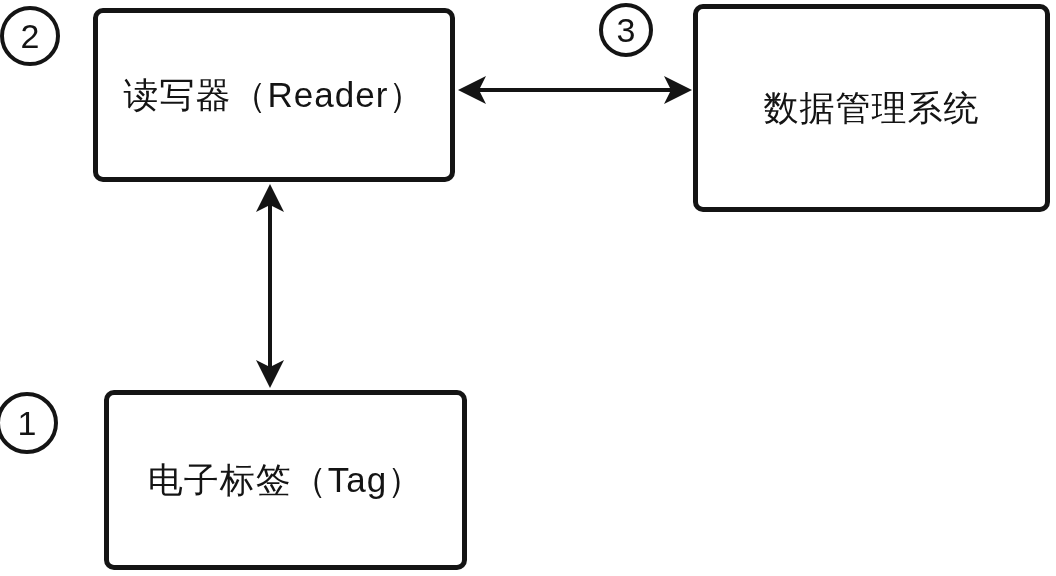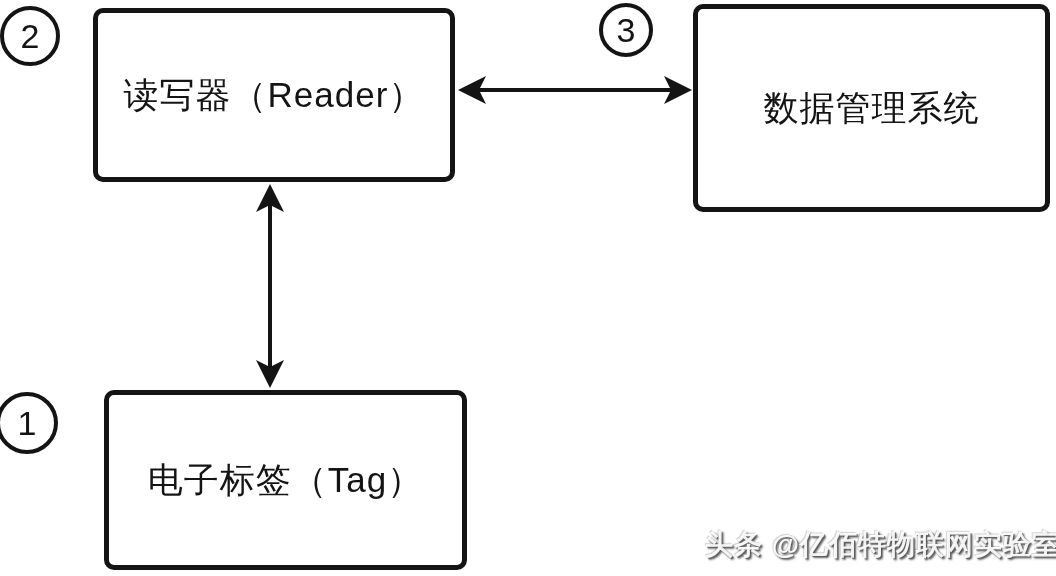--- a/index.html
+++ b/index.html
@@ -112,15 +112,14 @@
     <span>数据管理系统</span>
   </div>
 
   <div class="badge badge-1">
     <span>1</span>
   </div>
   <div class="node node-tag">
     <span>电子标签（Tag）</span>
   </div>
 
-  <div class="watermark">头条 @亿佰特物联网实验室</div>
 
 </div>
 
 </body></html>

